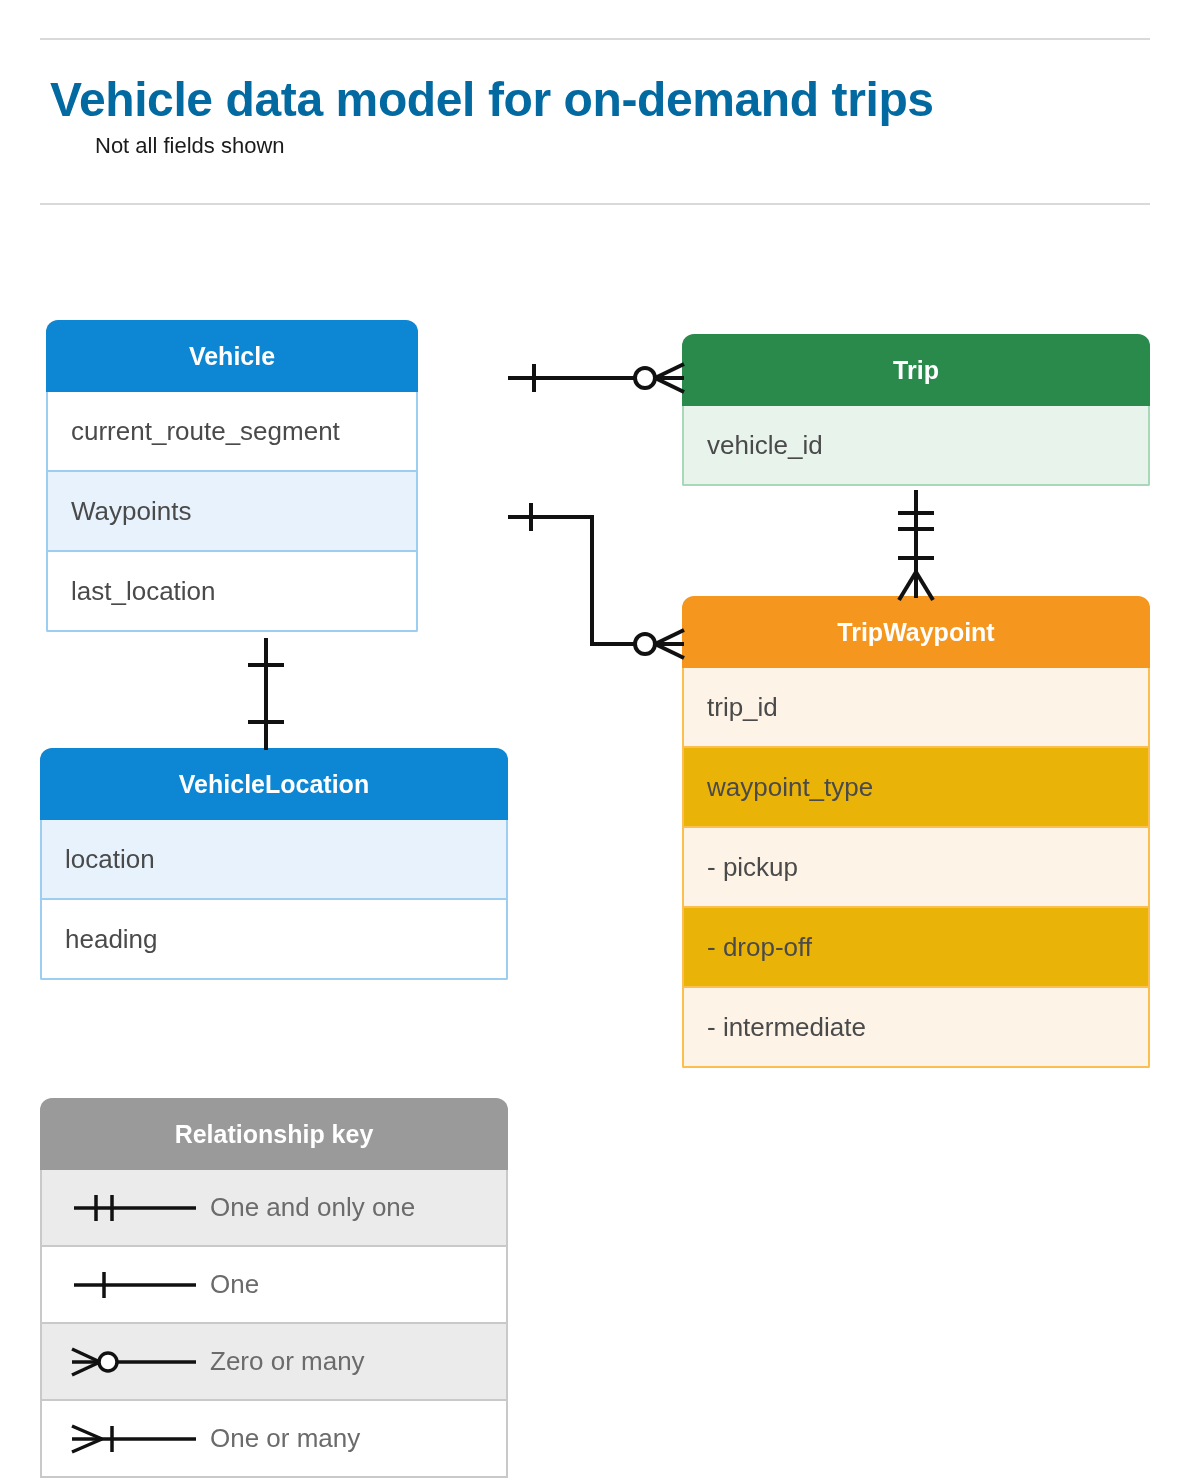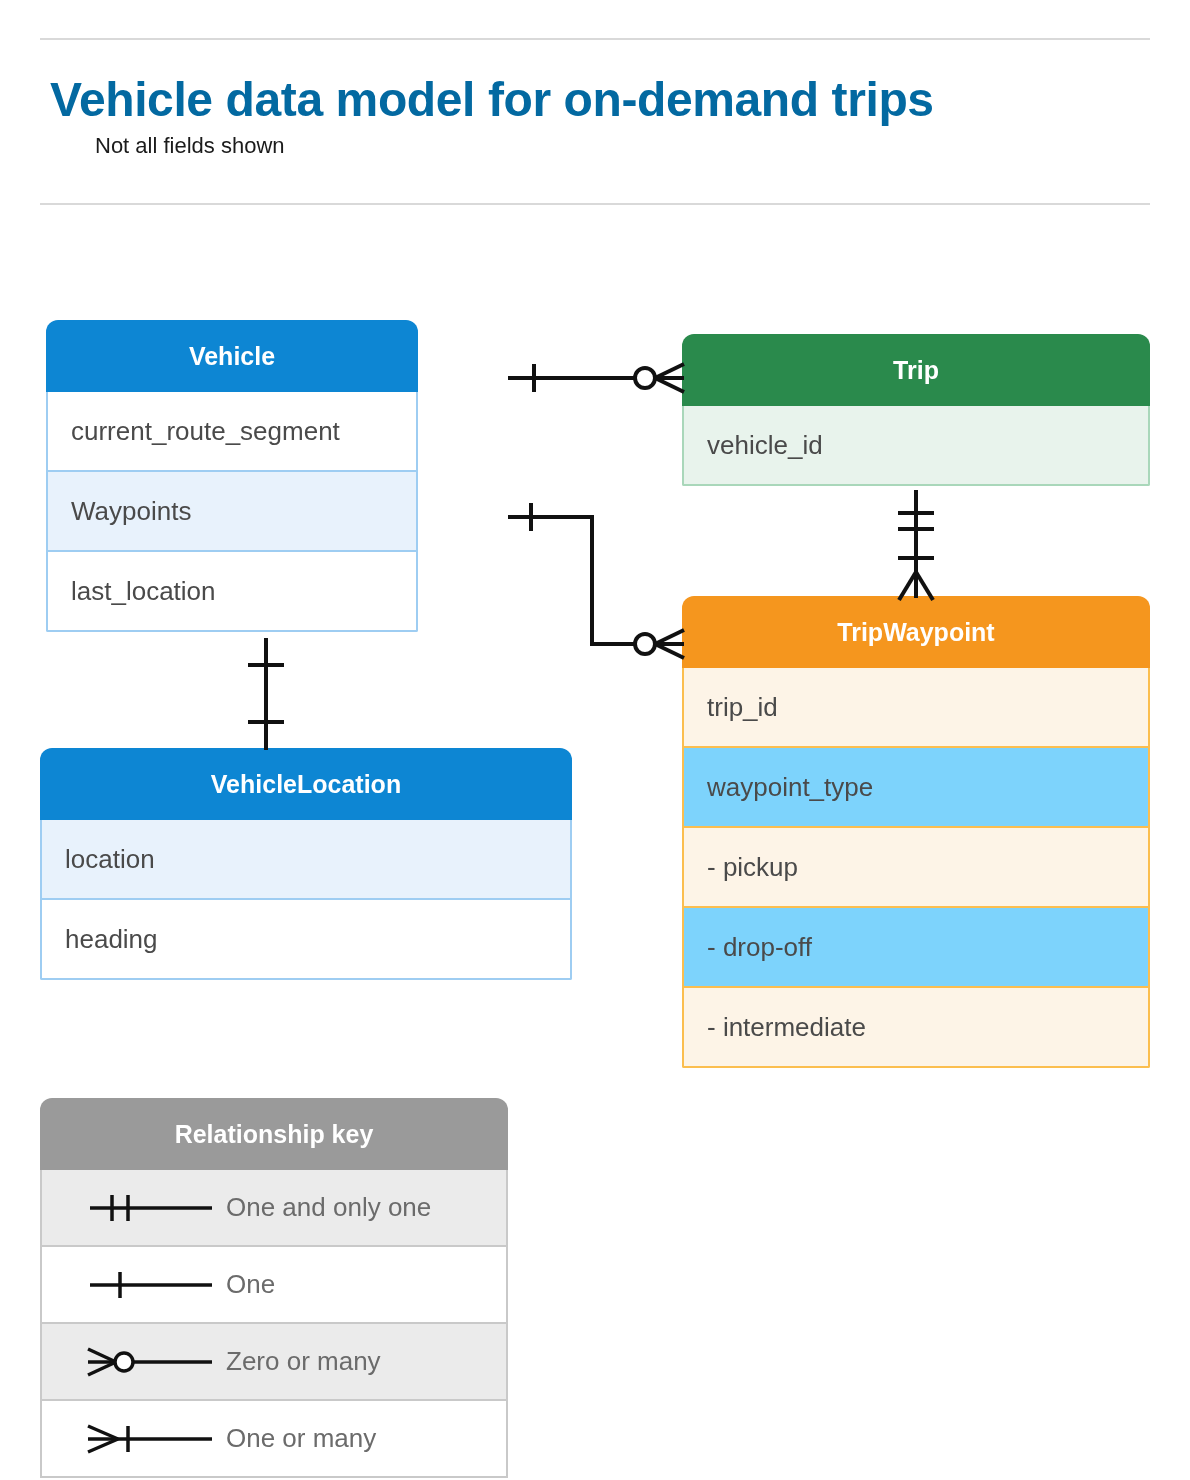--- a/index.html
+++ b/index.html
@@ -53,33 +53,33 @@
   .row-blue  { border-color: #9ecdf2; background: #ffffff; }
   .row-blue.alt { background: #e8f2fc; }
 
   
   .hdr-green { background: #2a8a4c; }
   .row-green { border-color: #a9d7ba; background: #ffffff; }
   .row-green.alt { background: #e8f3ec; }
 
   
   .hdr-orange { background: #f5961e; }
-  .row-orange { border-color: #fbbe4f; background: #7dd3fc; }
+  .row-orange { border-color: #fbbe4f; background: #eab308; }
   .row-orange.alt { background: #fdf4e7; }
 
   
   .hdr-gray { background: #9a9a9a; }
   .row-gray { border-color: #c9c9c9; background: #ffffff; }
   .row-gray.alt { background: #ebebeb; }
 
   
   .legend-row {
     height: 77px;
     display: flex; align-items: center;
-    padding-left: 16px;
+    padding-left: 0;
     border-style: solid; border-width: 0 2px 2px 2px;
   }
   .legend-sym { width: 168px; flex: 0 0 168px; display: flex; align-items: center; justify-content: center; }
   .legend-lbl { font-size: 26px; color: #6b6b6b; }
 
   
   #connectors {
     position: absolute; left: 0; top: 0;
     width: 1190px; height: 1480px;
     pointer-events: none;
@@ -111,21 +111,21 @@
 
   <div class="entity" style="left:682px; top:596px; width:468px;">
     <div class="entity-header hdr-orange">TripWaypoint</div>
     <div class="entity-row row-orange alt">trip_id</div>
     <div class="entity-row row-orange">waypoint_type</div>
     <div class="entity-row row-orange alt">-  pickup</div>
     <div class="entity-row row-orange">-  drop-off</div>
     <div class="entity-row row-orange alt">-  intermediate</div>
   </div>
 
-  <div class="entity" style="left:40px; top:748px; width:532px;">
+  <div class="entity" style="left:40px; top:748px; width:468px;">
     <div class="entity-header hdr-blue">VehicleLocation</div>
     <div class="entity-row row-blue alt">location</div>
     <div class="entity-row row-blue">heading</div>
   </div>
 
   <div class="entity" style="left:40px; top:1098px; width:468px;">
     <div class="entity-header hdr-gray">Relationship key</div>
 
     <div class="legend-row row-gray alt">
       <span class="legend-sym">

